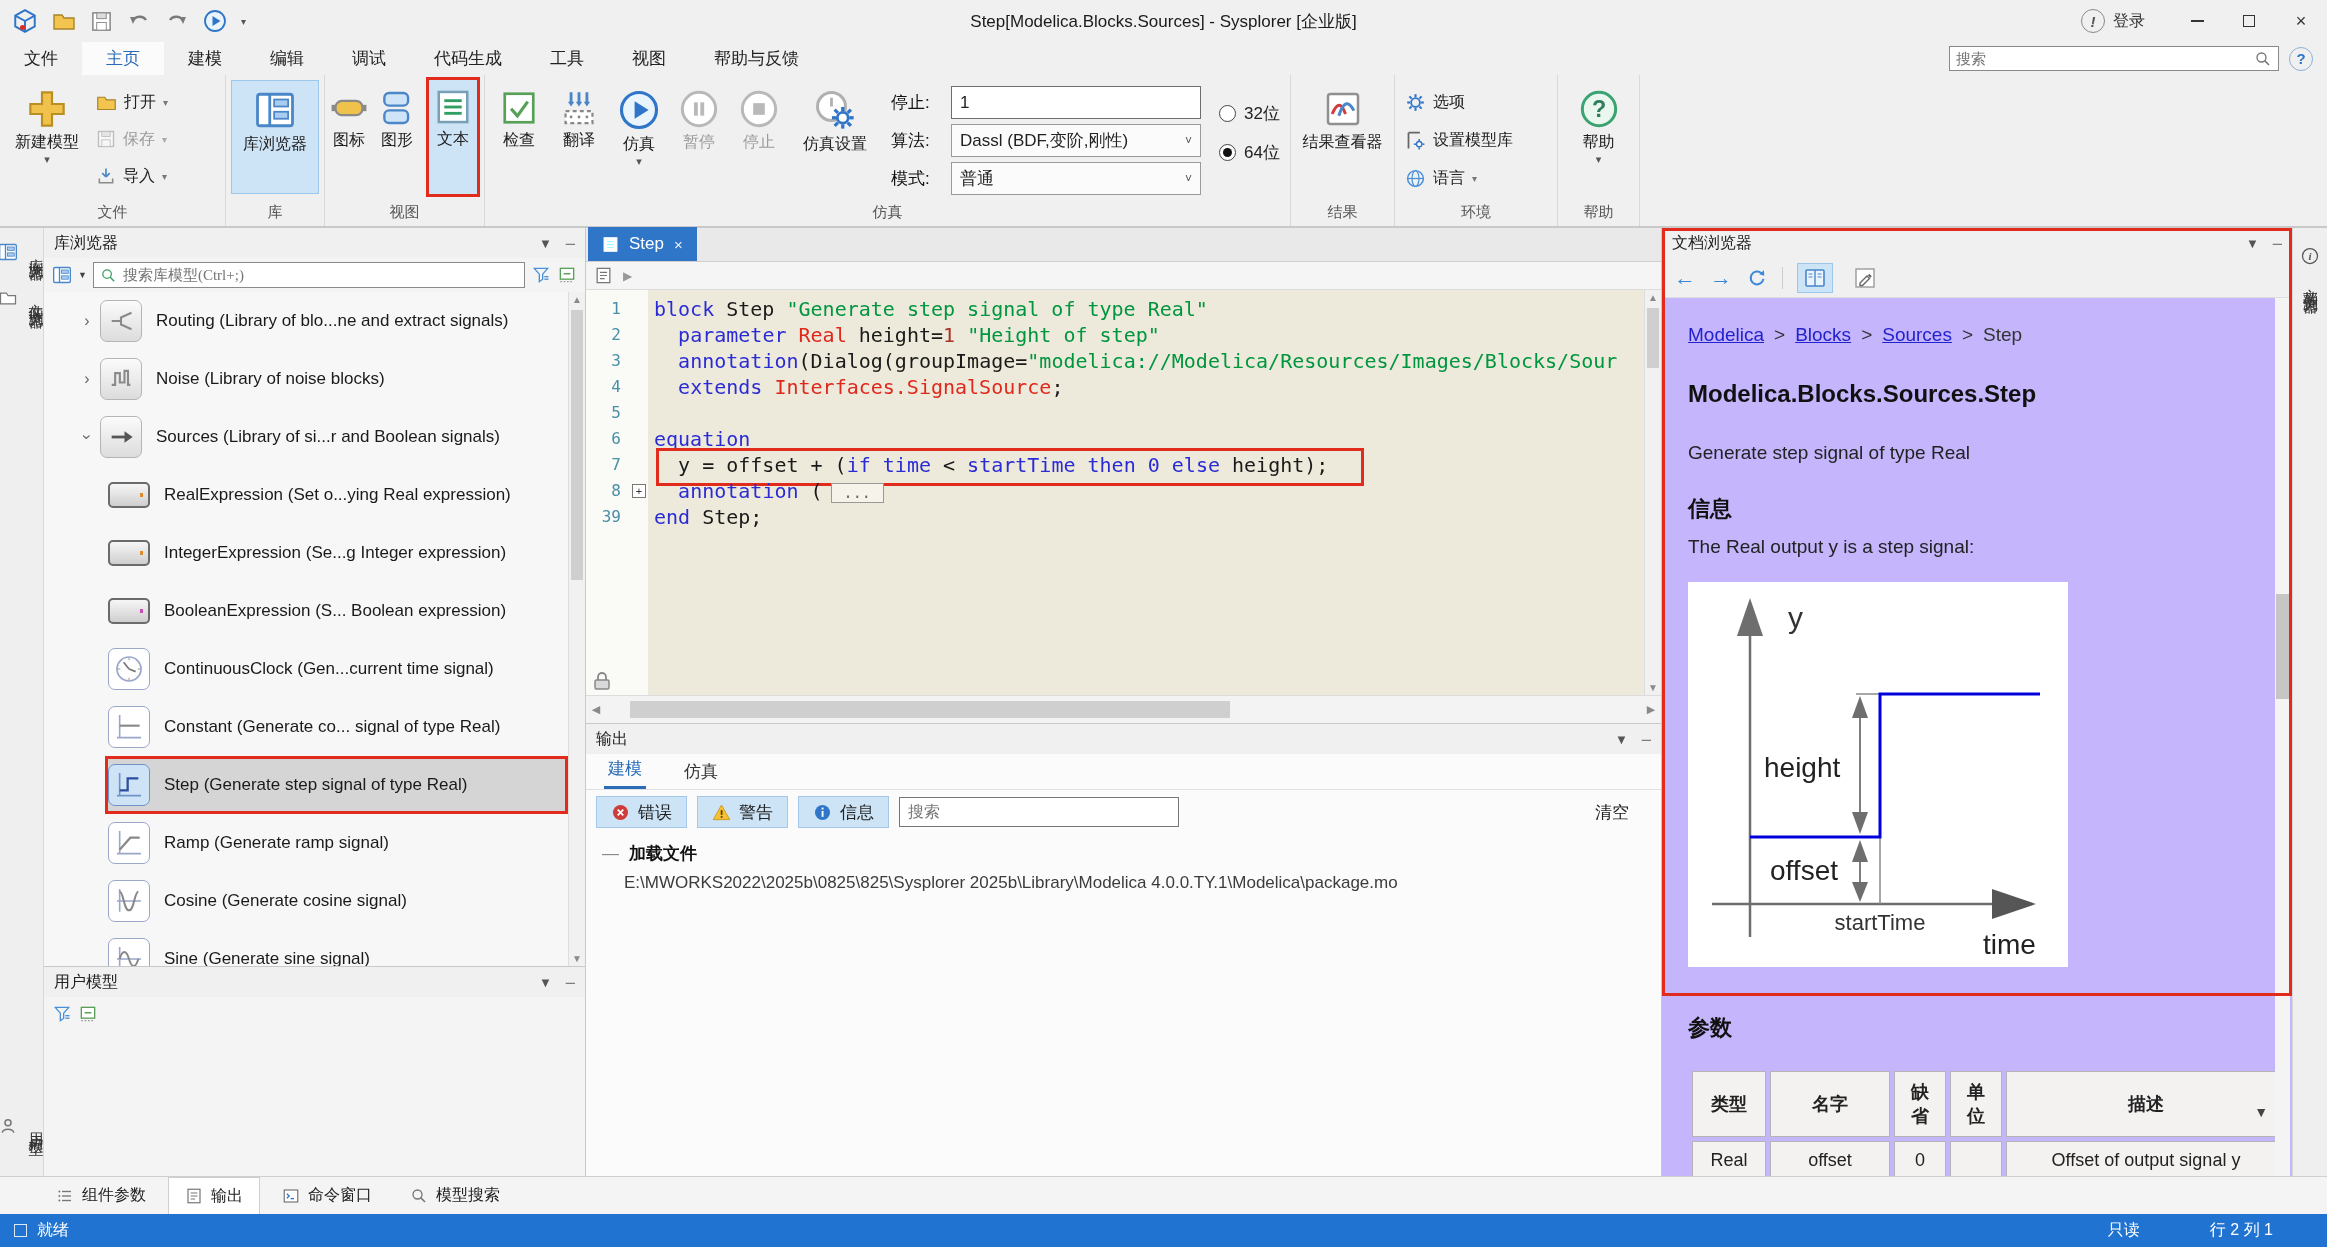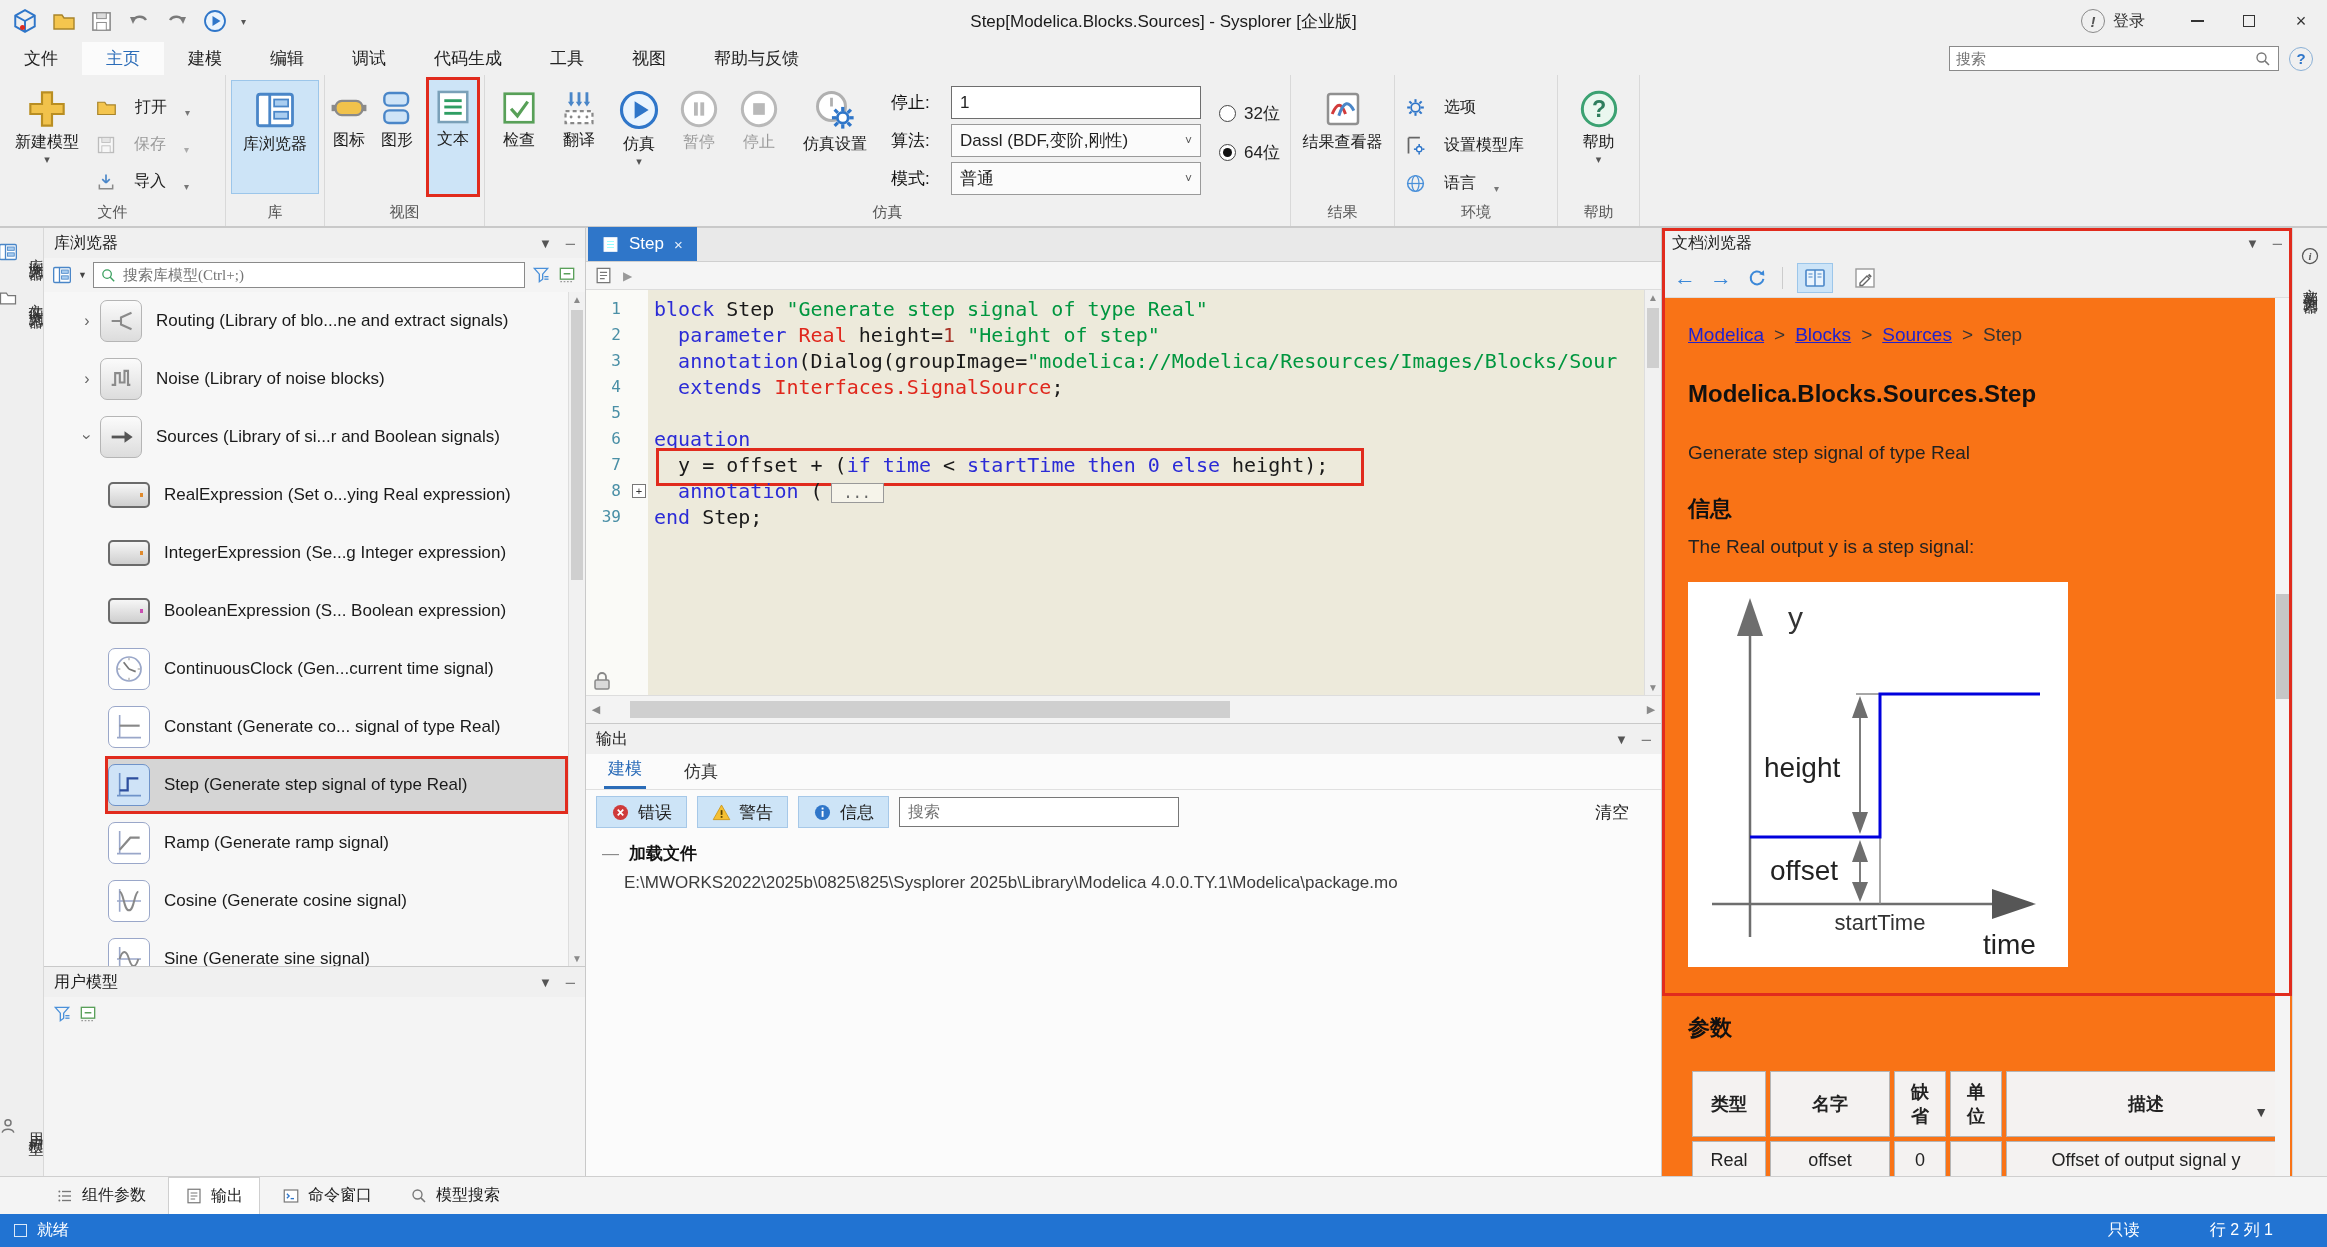--- a/index.html
+++ b/index.html
@@ -33,21 +33,21 @@
   #ribbon{left:0;top:75px;width:2327px;height:153px;display:flex;background:#f0f0f0;border-bottom:2px solid #c9c9c9}
   .rgroup{display:flex;flex-direction:column;border-right:1px solid #d9d9d9;height:151px}
   .rg-content{display:flex;align-items:flex-start;padding:5px 4px 0 4px;height:126px}
   .rg-label{height:25px;text-align:center;font-size:15px;color:#555;line-height:22px}
   .bb{display:flex;flex-direction:column;align-items:center;padding-top:8px;gap:4px;font-size:16px;color:#222;height:114px;border:1px solid transparent}
   .bb .cap{line-height:18px;text-align:center}
   .bb.on{background:#cde4f7;border:1px solid #9cc6ea}
   .bb .caret{font-size:11px;color:#555;line-height:8px}
   .redwrap{border:3px solid #e12b1d;margin:-3px 1px 0 1px}
   .sbcol{display:flex;flex-direction:column;justify-content:flex-start;gap:5px;padding:6px 4px 0 6px}
-  .sb{display:flex;align-items:flex-end;gap:18px;font-size:16px;height:32px;color:#222;white-space:nowrap}
+  .sb{display:flex;align-items:center;gap:7px;font-size:16px;height:32px;color:#222;white-space:nowrap}
   .sb.dis{color:#9a9a9a}
   .bb.dis{color:#9a9a9a}
   .formcol{display:flex;flex-direction:column;gap:5px;padding:6px 8px 0 10px}
   .frow{display:flex;align-items:center;gap:8px;height:33px}
   .flab{width:52px;font-size:17px;text-align:left;color:#111}
   .ftext{width:250px;height:33px;border:1px solid #6e6e6e;background:#fff;font-size:17px;padding:0 8px;display:flex;align-items:center}
   .fsel{width:250px;height:33px;border:1px solid #9a9a9a;background:#fbfbfb;font-size:17px;padding:0 8px;display:flex;align-items:center}
   .fsel .sv{flex:1}
   .fsel .dd{color:#555;font-size:12px}
   .radiocol{display:flex;flex-direction:column;gap:16px;padding:22px 6px 0 10px}
@@ -120,21 +120,21 @@
   .ologhead{display:flex;gap:10px;align-items:center;font-weight:bold;color:#111}
   .ologhead .dash{color:#888;font-weight:normal}
   .opath{margin-top:8px;padding-left:22px;color:#3c3c3c}
 
   
   #doctools{height:40px;display:flex;align-items:center;gap:14px;padding:0 12px;background:#f0f0f0;border-bottom:1px solid #ddd}
   .dnav{font-size:22px;color:#3b88d8;line-height:1}
   .dsep{width:1px;height:22px;background:#ccc}
   .dbtn{width:36px;height:30px;display:flex;align-items:center;justify-content:center;border:1px solid transparent}
   .dbtn.on{background:#cde4f7;border-color:#9cc6ea}
-  #doccontent{flex:1;background:#f97316;position:relative;overflow:hidden;padding:0 0 0 26px}
+  #doccontent{flex:1;background:#c4b5fd;position:relative;overflow:hidden;padding:0 0 0 26px}
   .crumbs{margin-top:26px;font-size:19px;color:#333;display:flex;gap:10px;align-items:center}
   .crumbs .lnk{color:#2222cc;text-decoration:underline}
   .docH1{margin-top:34px;font-size:24px;font-weight:bold;color:#111}
   .docP{margin-top:34px;font-size:19px;color:#222}
   .docH2{margin-top:30px;font-size:22px;font-weight:bold;color:#111}
   #figurebox{margin-top:24px;width:380px;height:385px;background:#fff}
   .paramsH{margin-top:46px;font-size:22px;font-weight:bold;color:#111}
   table.params{margin-top:24px;border-collapse:separate;border-spacing:4px;font-size:18px}
   table.params td,table.params th{border:1px solid #b5b5b5;background:#f4f2f1;padding:8px 10px;text-align:center;color:#222}
   table.params th{font-weight:bold}

